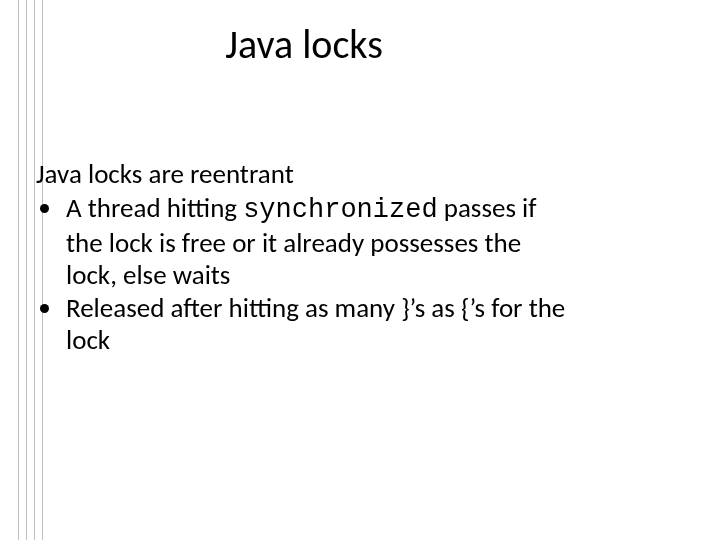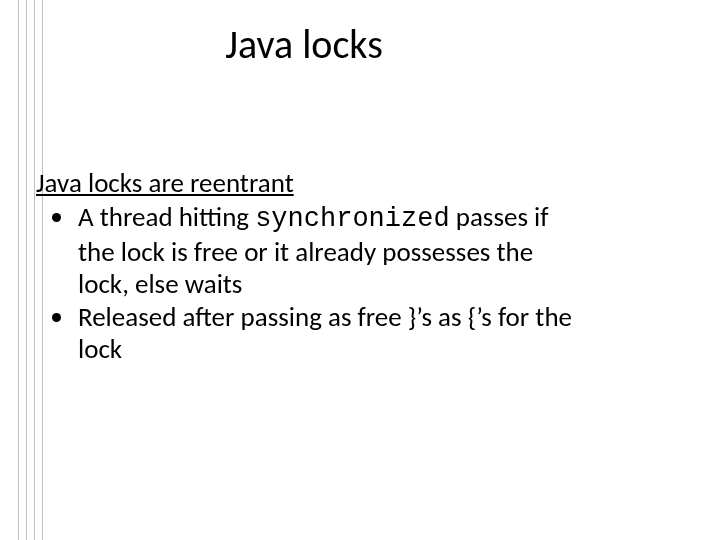--- a/index.html
+++ b/index.html
@@ -43,27 +43,26 @@
   }
   .body {
     position: absolute;
     top: 150px;
     left: 36px;
     right: 36px;
     font-size: 27px;
     line-height: 1.18;
   }
   .lead {
-    margin: 17px 0 2px 0;
-    text-decoration: underline;
+    margin: 8px 0 2px 0;
   }
   .bullets {
     list-style: disc;
     margin: 0;
-    padding-left: 40px;
+    padding-left: 28px;
   }
   .bullets > li {
     margin: 0 0 2px 0;
     padding-left: 2px;
   }
   .sub {
     list-style: none;
     margin: 6px 0 0 0;
     padding-left: 24px;
     font-size: 23px;
@@ -88,17 +87,17 @@
 
   <div class="title">Java locks</div>
 
   <div class="body">
     <p class="lead">Java locks are reentrant</p>
     <ul class="bullets">
       <li>
         <span>A thread hitting </span><span class="code">synchronized</span><span> passes if the lock is free or it already possesses the lock, else waits</span>
       </li>
       <li>
-        <span>Released after passing as free }’s as {’s for the lock</span>
+        <span>Released after hitting as many }’s as {’s for the lock</span>
       </li>
     </ul>
   </div>
 </div>
 
 </body></html>

